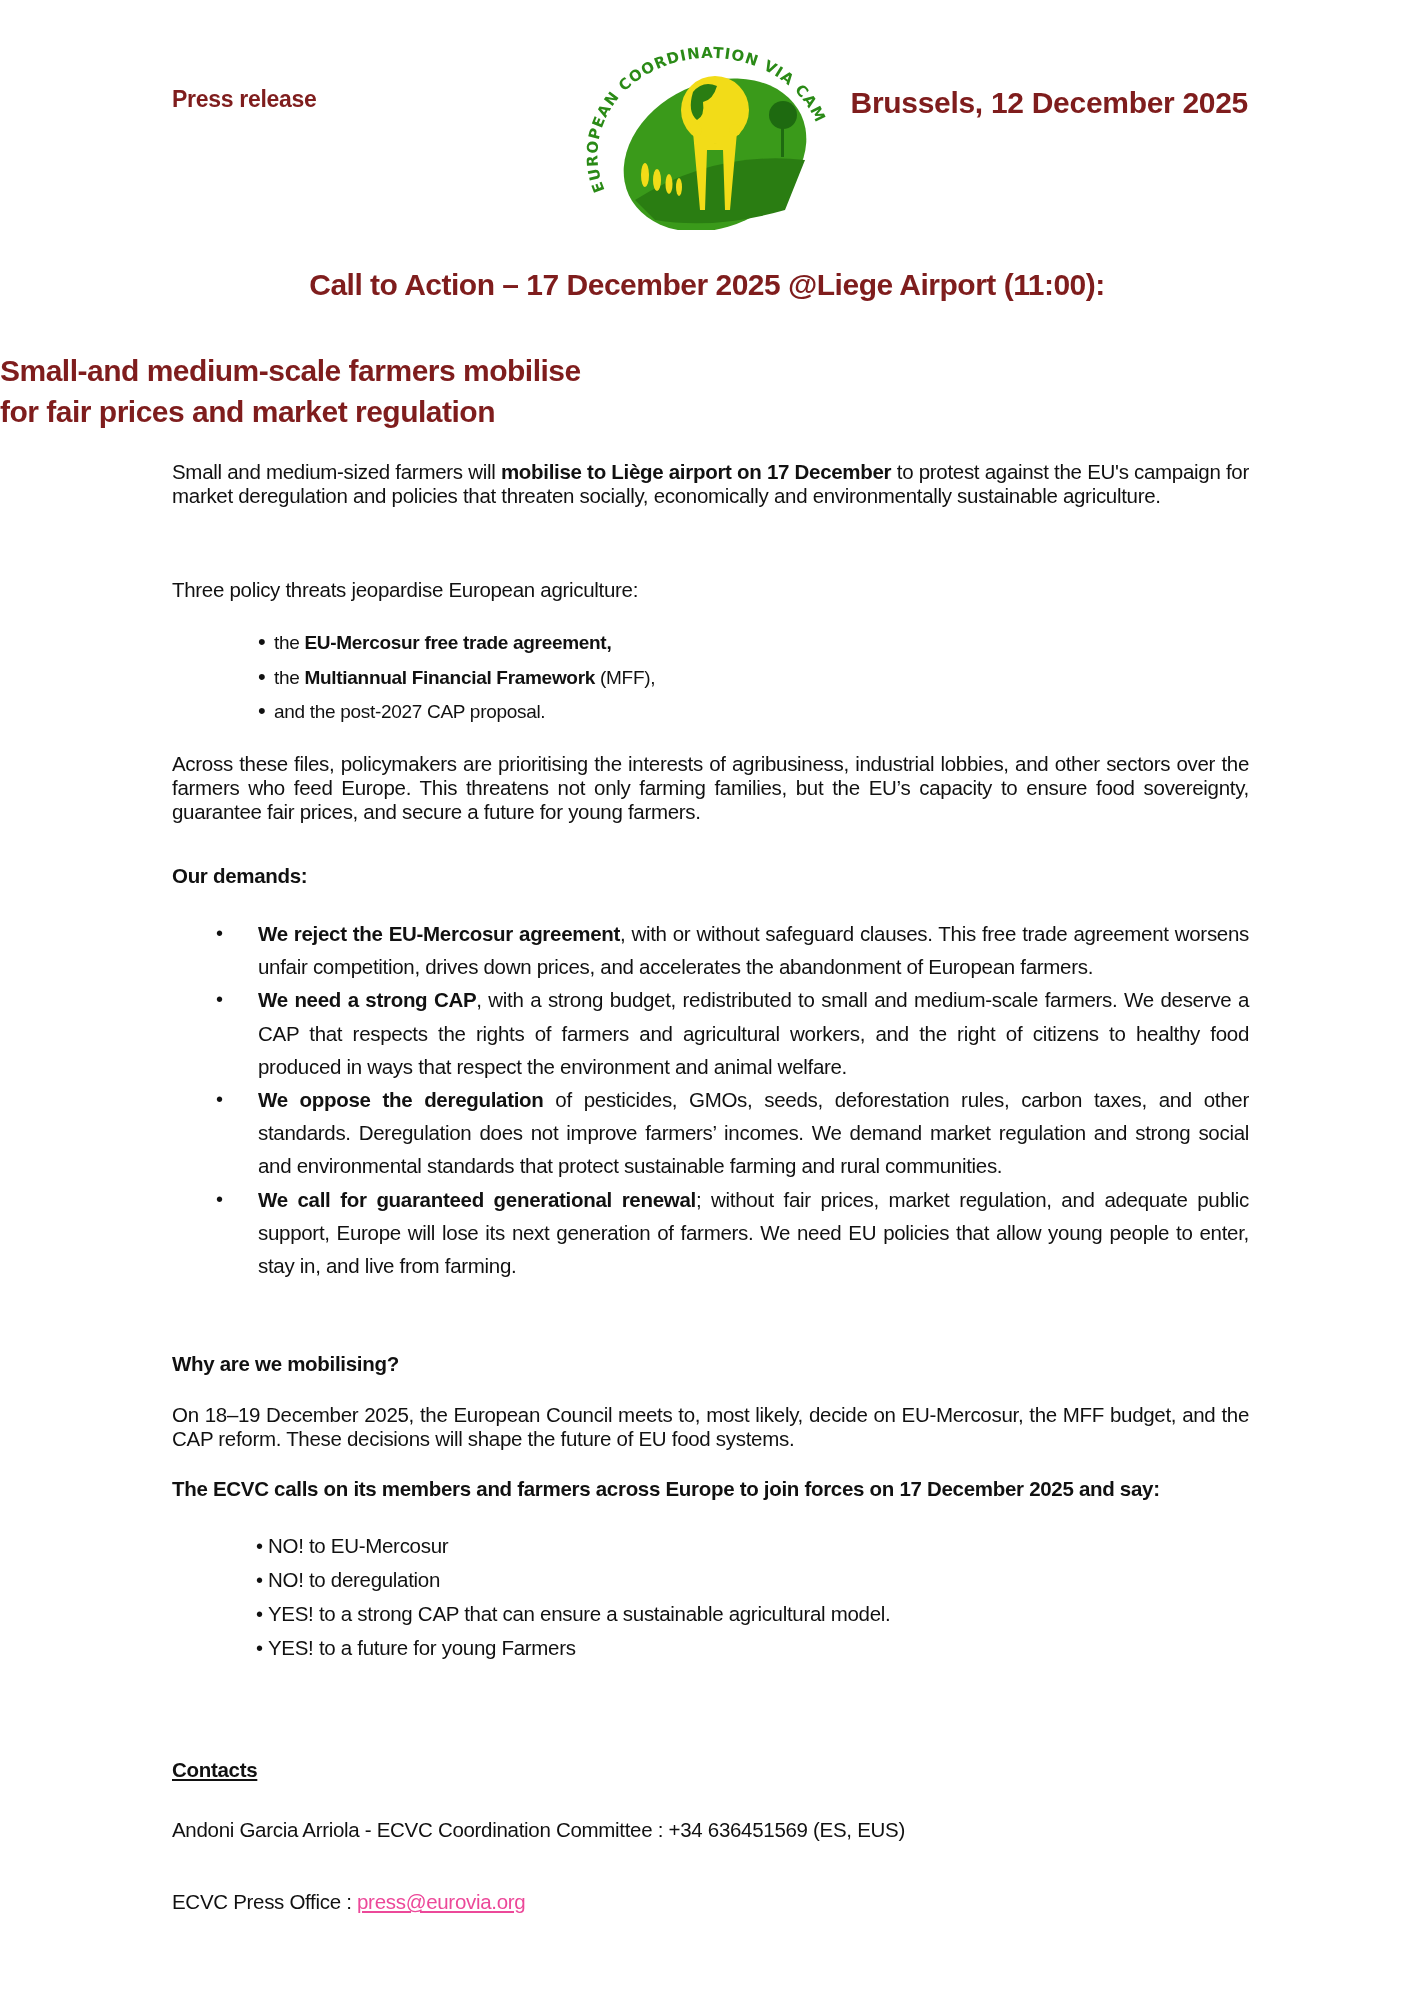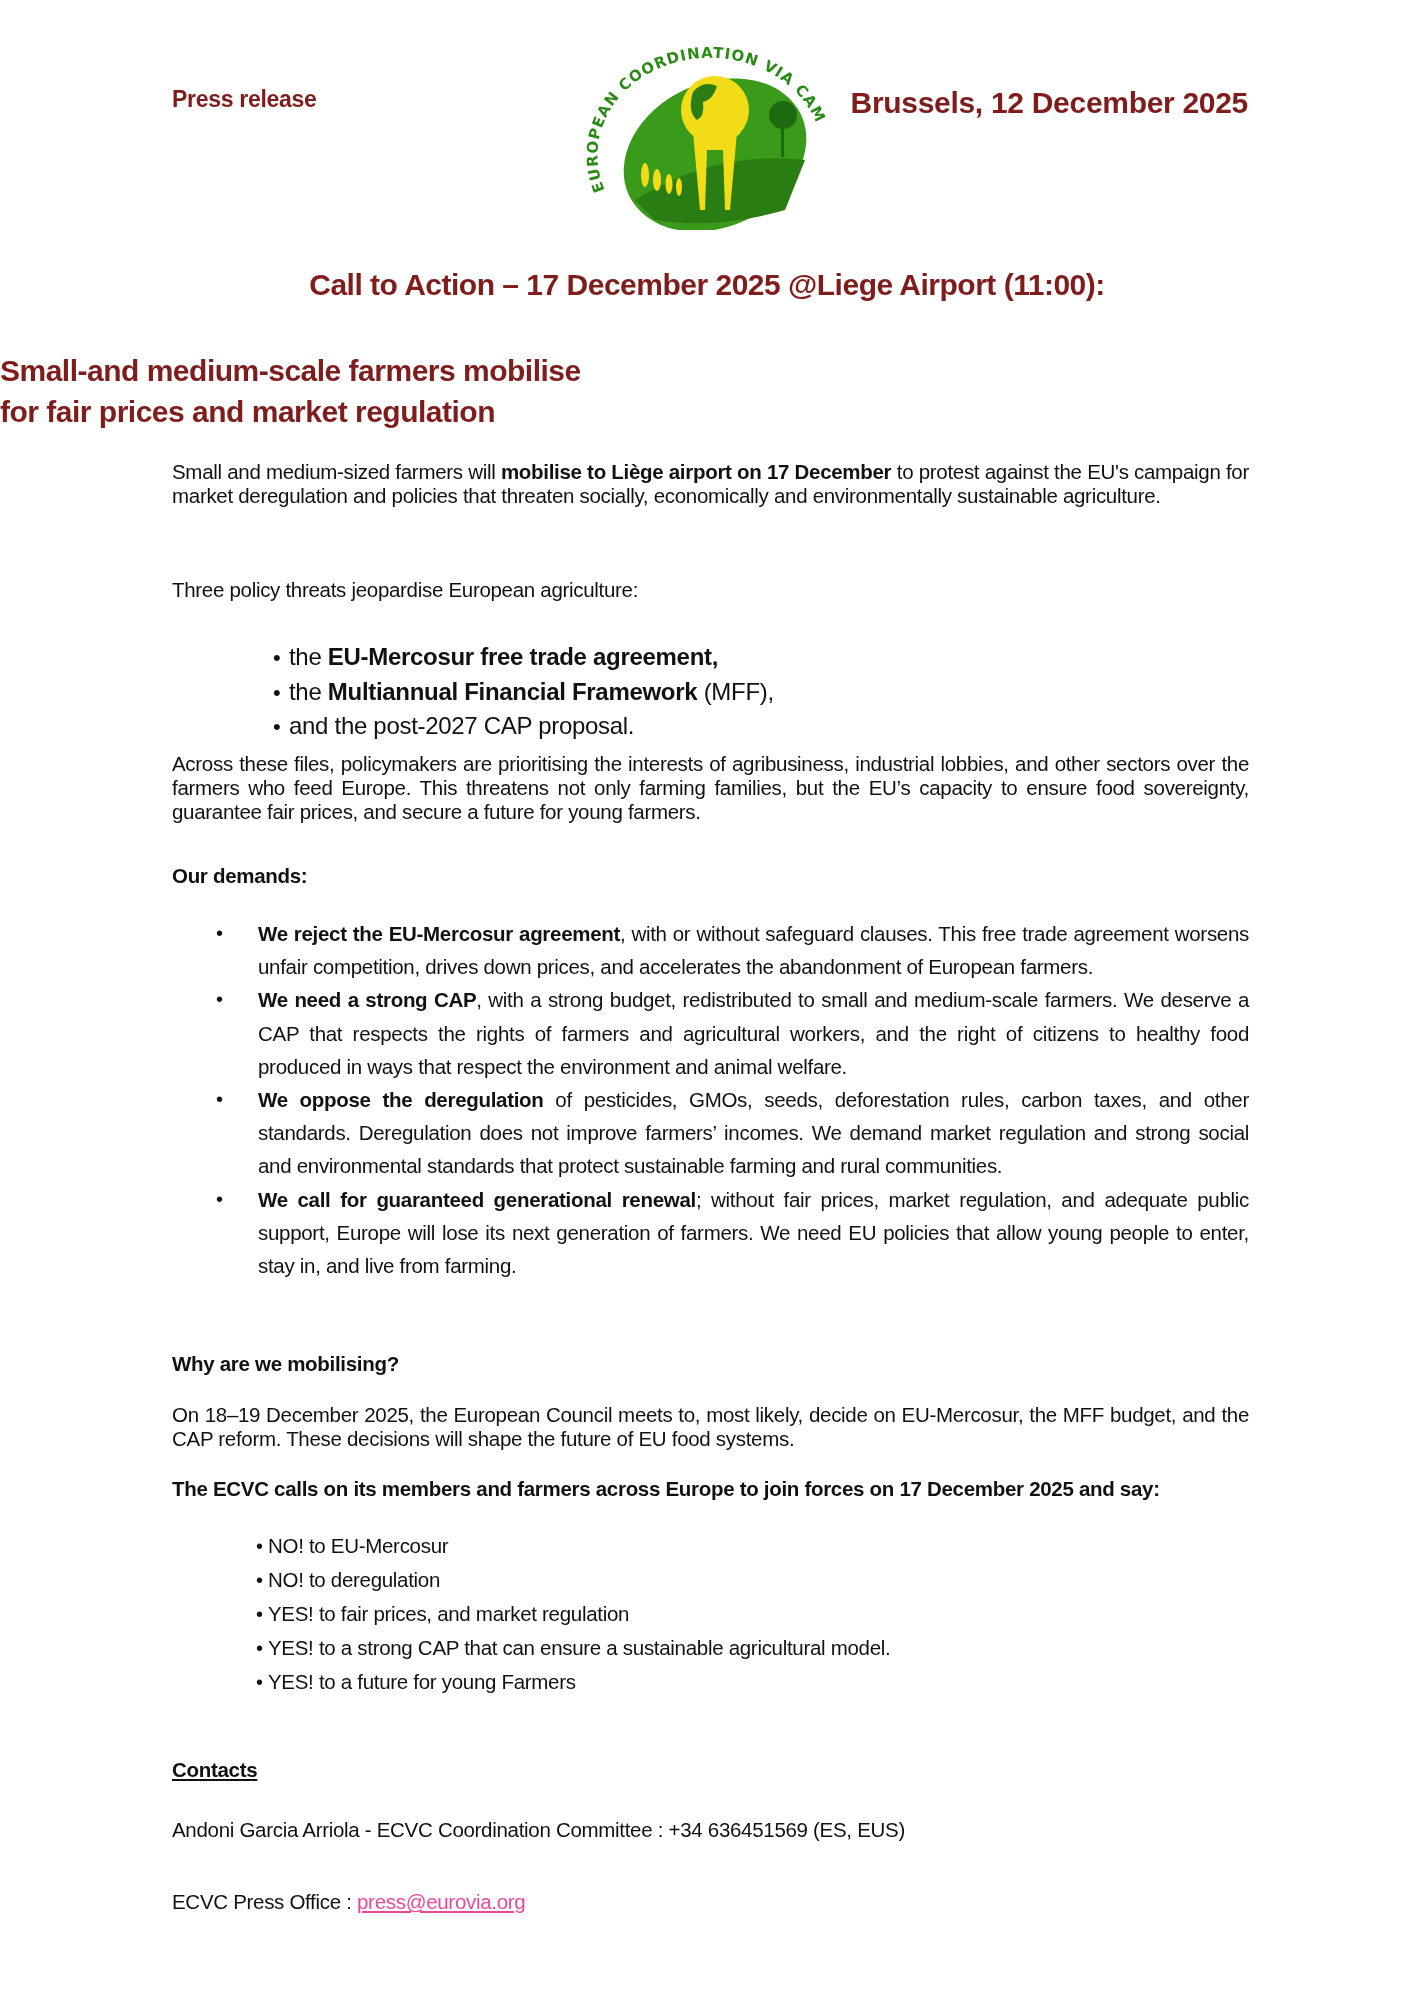--- a/index.html
+++ b/index.html
@@ -7,21 +7,21 @@
          font-family: "Liberation Sans", sans-serif; color: #111; }
   .green { color: #7f1d1d; }
   .hdr-left { position: absolute; left: 172px; top: 86px; font-size: 23px; font-weight: bold; letter-spacing: -0.3px; }
   .hdr-right { position: absolute; right: 166px; top: 86px; font-size: 30px; font-weight: bold; letter-spacing: -0.3px; }
   .logo { position: absolute; left: 565px; top: 40px; width: 290px; height: 190px; }
   .title1 { position: absolute; left: 0; right: 0; top: 268px; text-align: center; font-size: 30px; font-weight: bold; letter-spacing: -0.5px; }
   .title2 { position: absolute; left: 0; right: 0; top: 350px; text-align: left; font-size: 30px; font-weight: bold; line-height: 41px; letter-spacing: -0.5px; }
   .body { position: absolute; left: 172px; width: 1077px; font-size: 20.5px; line-height: 24px; text-align: justify; letter-spacing: -0.3px; }
   .body p { margin: 0; }
   b { font-weight: bold; }
-  ul.threats { position: absolute; left: 258px; top: 625px; margin: 15px; padding: 0; list-style: none; font-size: 24px; line-height: 33.5px; letter-spacing: -0.3px; }
+  ul.threats { position: absolute; left: 258px; top: 625px; margin: 0; padding: 0; list-style: none; font-size: 19px; line-height: 33.5px; letter-spacing: -0.3px; }
   ul.threats li::before { content: "\2022"; display: inline-block; width: 16px; font-size: 22px; }
   ul.demands { position: absolute; left: 214px; top: 917px; width: 1035px; margin: 0; padding: 0; list-style: none; font-size: 20.5px; line-height: 33.2px; text-align: justify; letter-spacing: -0.3px; }
   ul.demands li { position: relative; padding-left: 44px; }
   ul.demands li::before { content: "\2022"; position: absolute; left: 2px; top: 0; font-size: 20px; }
   ul.say { position: absolute; left: 256px; top: 1529px; margin: 0; padding: 0; list-style: none; font-size: 20.5px; line-height: 34px; letter-spacing: -0.3px; }
   ul.say li::before { content: "\2022"; display: inline-block; width: 12px; font-size: 20px; }
   .u { text-decoration: underline; }
   a.mail { color: #ec4899; text-decoration: underline; }
 </style>
 </head>
@@ -98,21 +98,20 @@
   <p>On 18–19 December 2025, the European Council meets to, most likely, decide on EU-Mercosur, the MFF budget, and the CAP reform. These decisions will shape the future of EU food systems.</p>
 </div>
 
 <div class="body" style="top:1477px; text-align:left;">
   <p><b>The ECVC calls on its members and farmers across Europe to join forces on 17 December 2025 and say:</b></p>
 </div>
 
 <ul class="say">
   <li><span>NO! to EU-Mercosur</span></li>
   <li><span>NO! to deregulation</span></li>
-  <li><span>YES! to fair prices, and market regulation</span></li>
   <li><span>YES! to a strong CAP that can ensure a sustainable agricultural model.</span></li>
   <li><span>YES! to a future for young Farmers</span></li>
 </ul>
 
 <div class="body" style="top:1758px;">
   <p><b class="u">Contacts</b></p>
 </div>
 
 <div class="body" style="top:1818px; text-align:left;">
   <p>Andoni Garcia Arriola - ECVC Coordination Committee : +34 636451569 (ES, EUS)</p>

